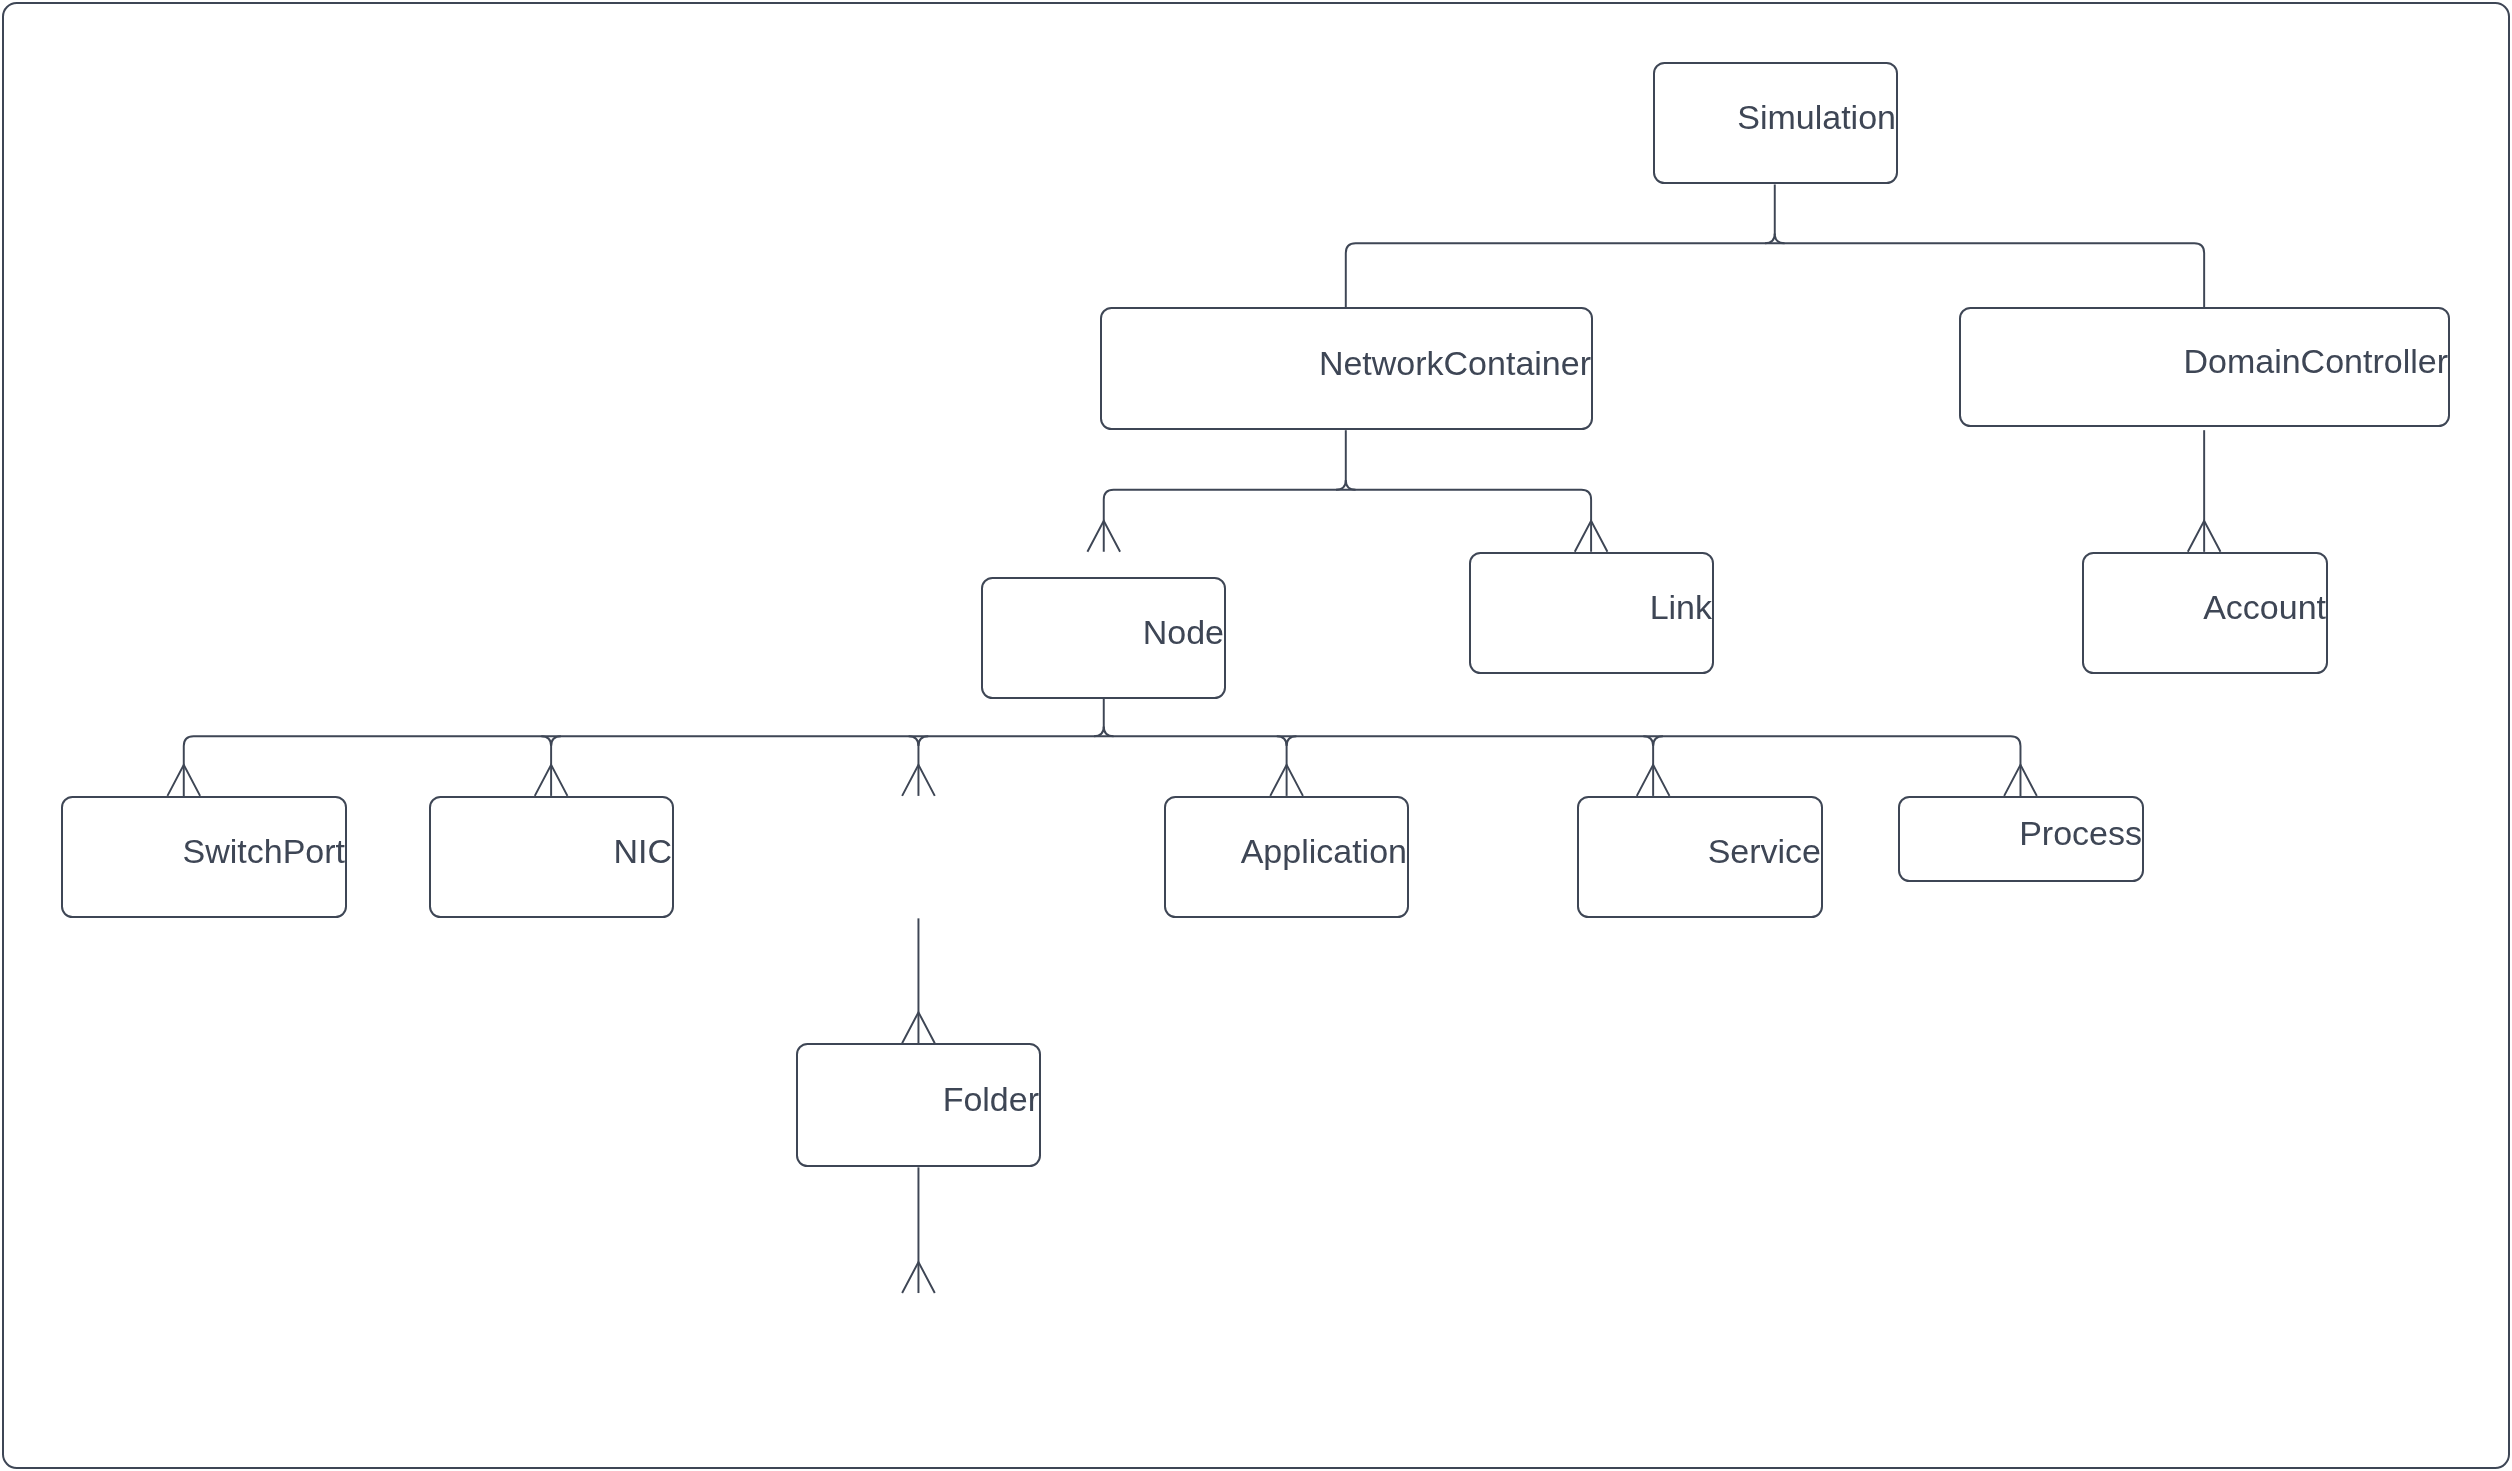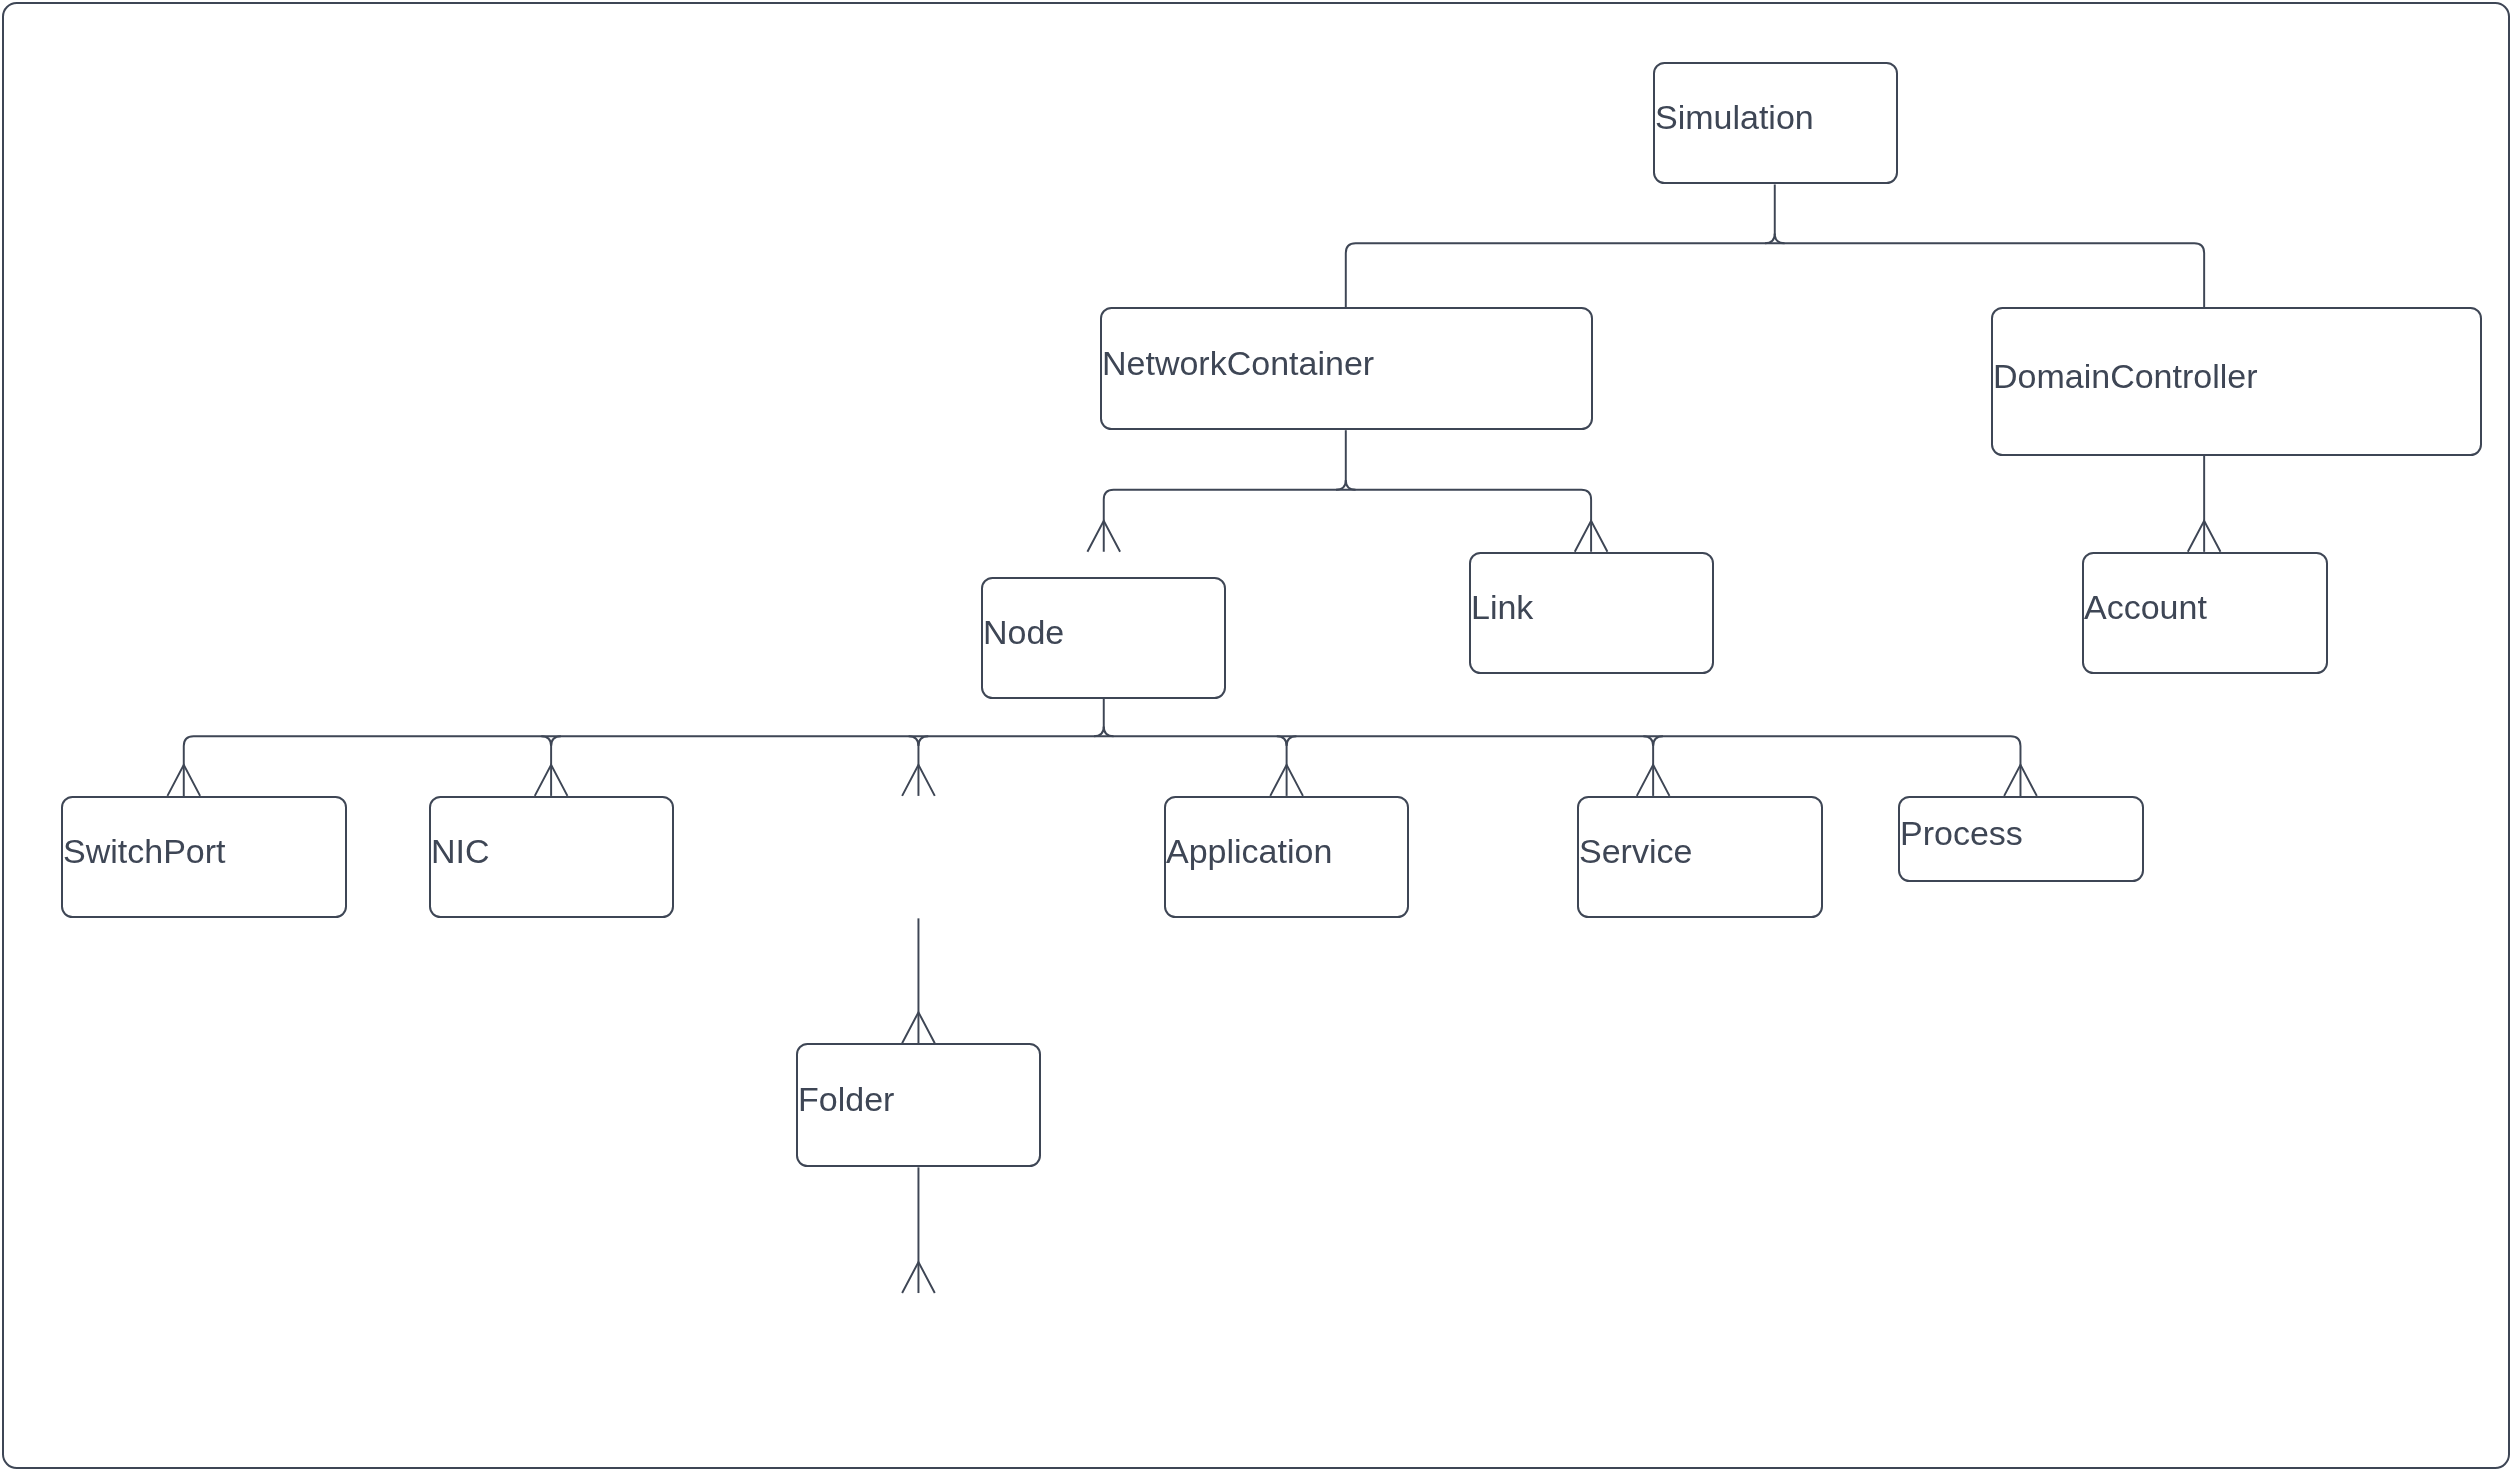--- a/index.html
+++ b/index.html
@@ -19,31 +19,31 @@
     pointer-events:none;
   }
   svg.wires{position:absolute;left:0;top:0;width:2512px;height:1471px;}
   svg.wires path{stroke:var(--stroke);stroke-width:2.4;fill:none;}
   .node{
     position:absolute;
     box-sizing:border-box;
     background:#ffffff;
     border:2.1px solid var(--stroke);
     border-radius:11.4px;
-    display:flex;align-items:center;justify-content:flex-start;
+    display:flex;align-items:center;justify-content:flex-end;
     color:var(--stroke);
     font-size:34px;
     line-height:1;
     cursor:default;
   }
   .node .lbl{transform:translateY(-5.7px);white-space:nowrap;}
 
   #n-simulation{left:1653px;top:62px;width:245px;height:122px;}
   #n-network-container{left:1100px;top:307px;width:493px;height:123px;}
-  #n-domain-controller{left:1959px;top:307px;width:491px;height:149px;margin-left:32px;}
+  #n-domain-controller{left:1959px;top:307px;width:491px;height:120px;}
   #n-node{left:981px;top:552px;width:245px;height:122px;margin-top:25px;}
   #n-link{left:1469px;top:552px;width:245px;height:122px;}
   #n-account{left:2082px;top:552px;width:246px;height:122px;}
   #n-switch-port{left:61px;top:796px;width:286px;height:122px;}
   #n-nic{left:429px;top:796px;width:245px;height:122px;}
   #n-file-system{left:796px;top:796px;width:245px;height:122px;}
   #n-application{left:1164px;top:796px;width:245px;height:122px;}
   #n-service{left:1531px;top:796px;width:246px;height:122px;margin-left:46px;}
   #n-process{left:1898px;top:796px;width:246px;height:86px;}
   #n-folder{left:796px;top:1043px;width:245px;height:124px;}

